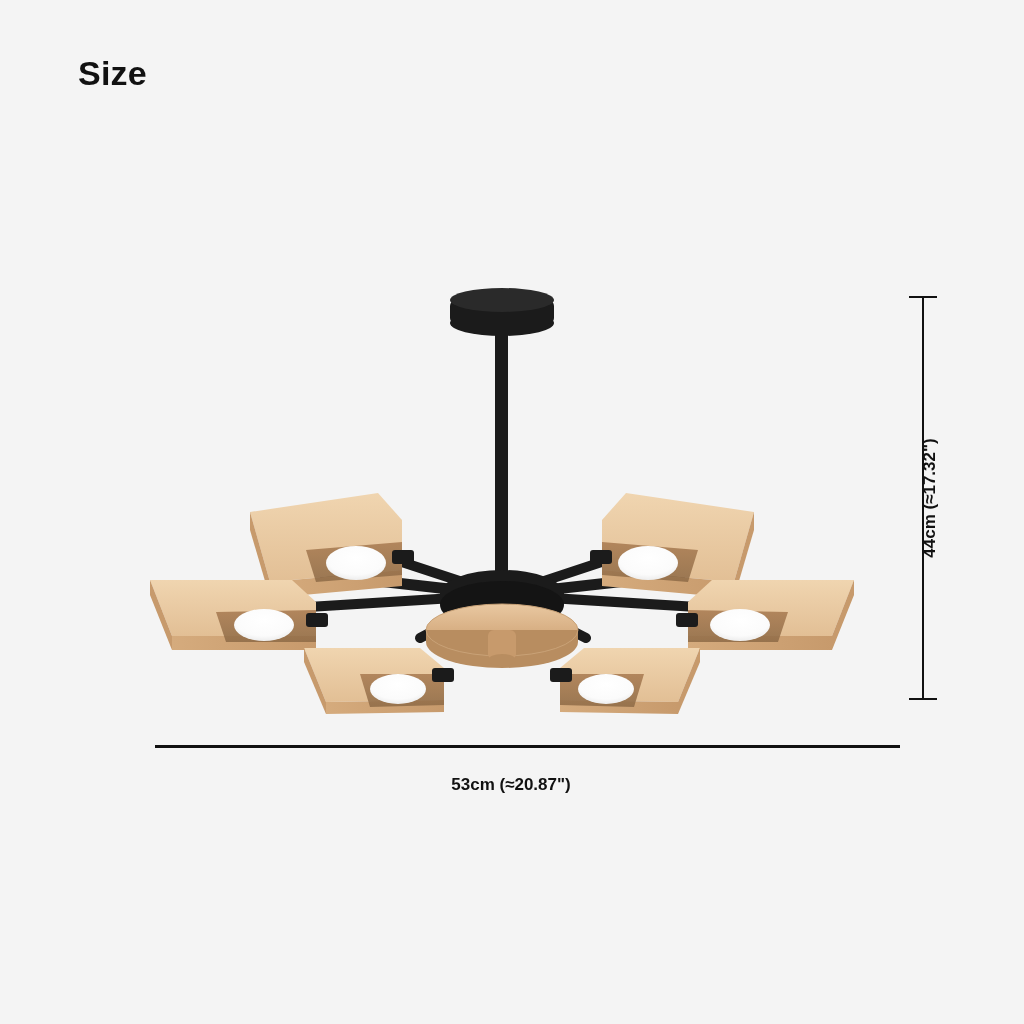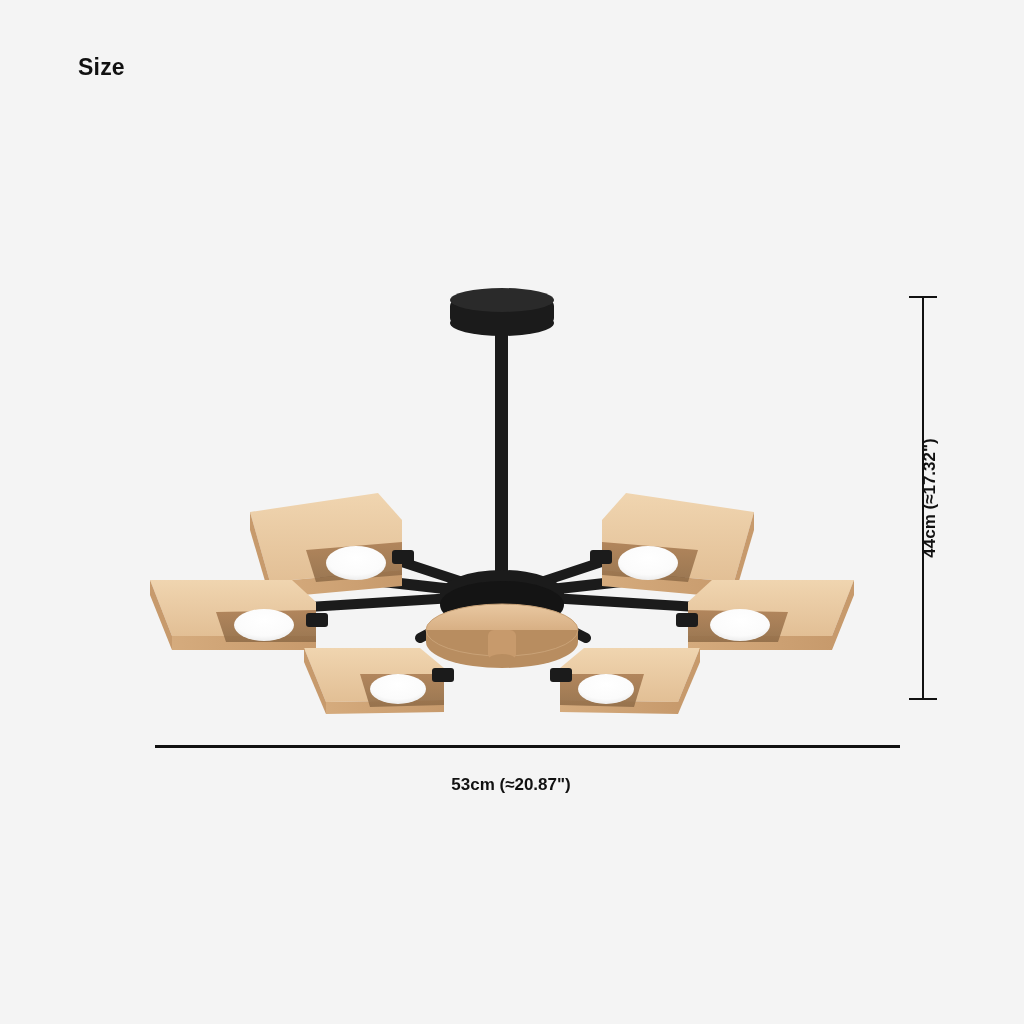--- a/index.html
+++ b/index.html
@@ -16,21 +16,21 @@
   }
   .page {
     position: absolute;
     inset: 0;
   }
   
   .size-title {
     position: absolute;
     left: 78px;
     top: 54px;
-    font-size: 23px;
+    font-size: 34px;
     font-weight: bold;
     color: #111111;
     letter-spacing: 0.2px;
   }
   
   .dim-v-line {
     position: absolute;
     left: 922px;
     top: 296px;
     width: 2px;

